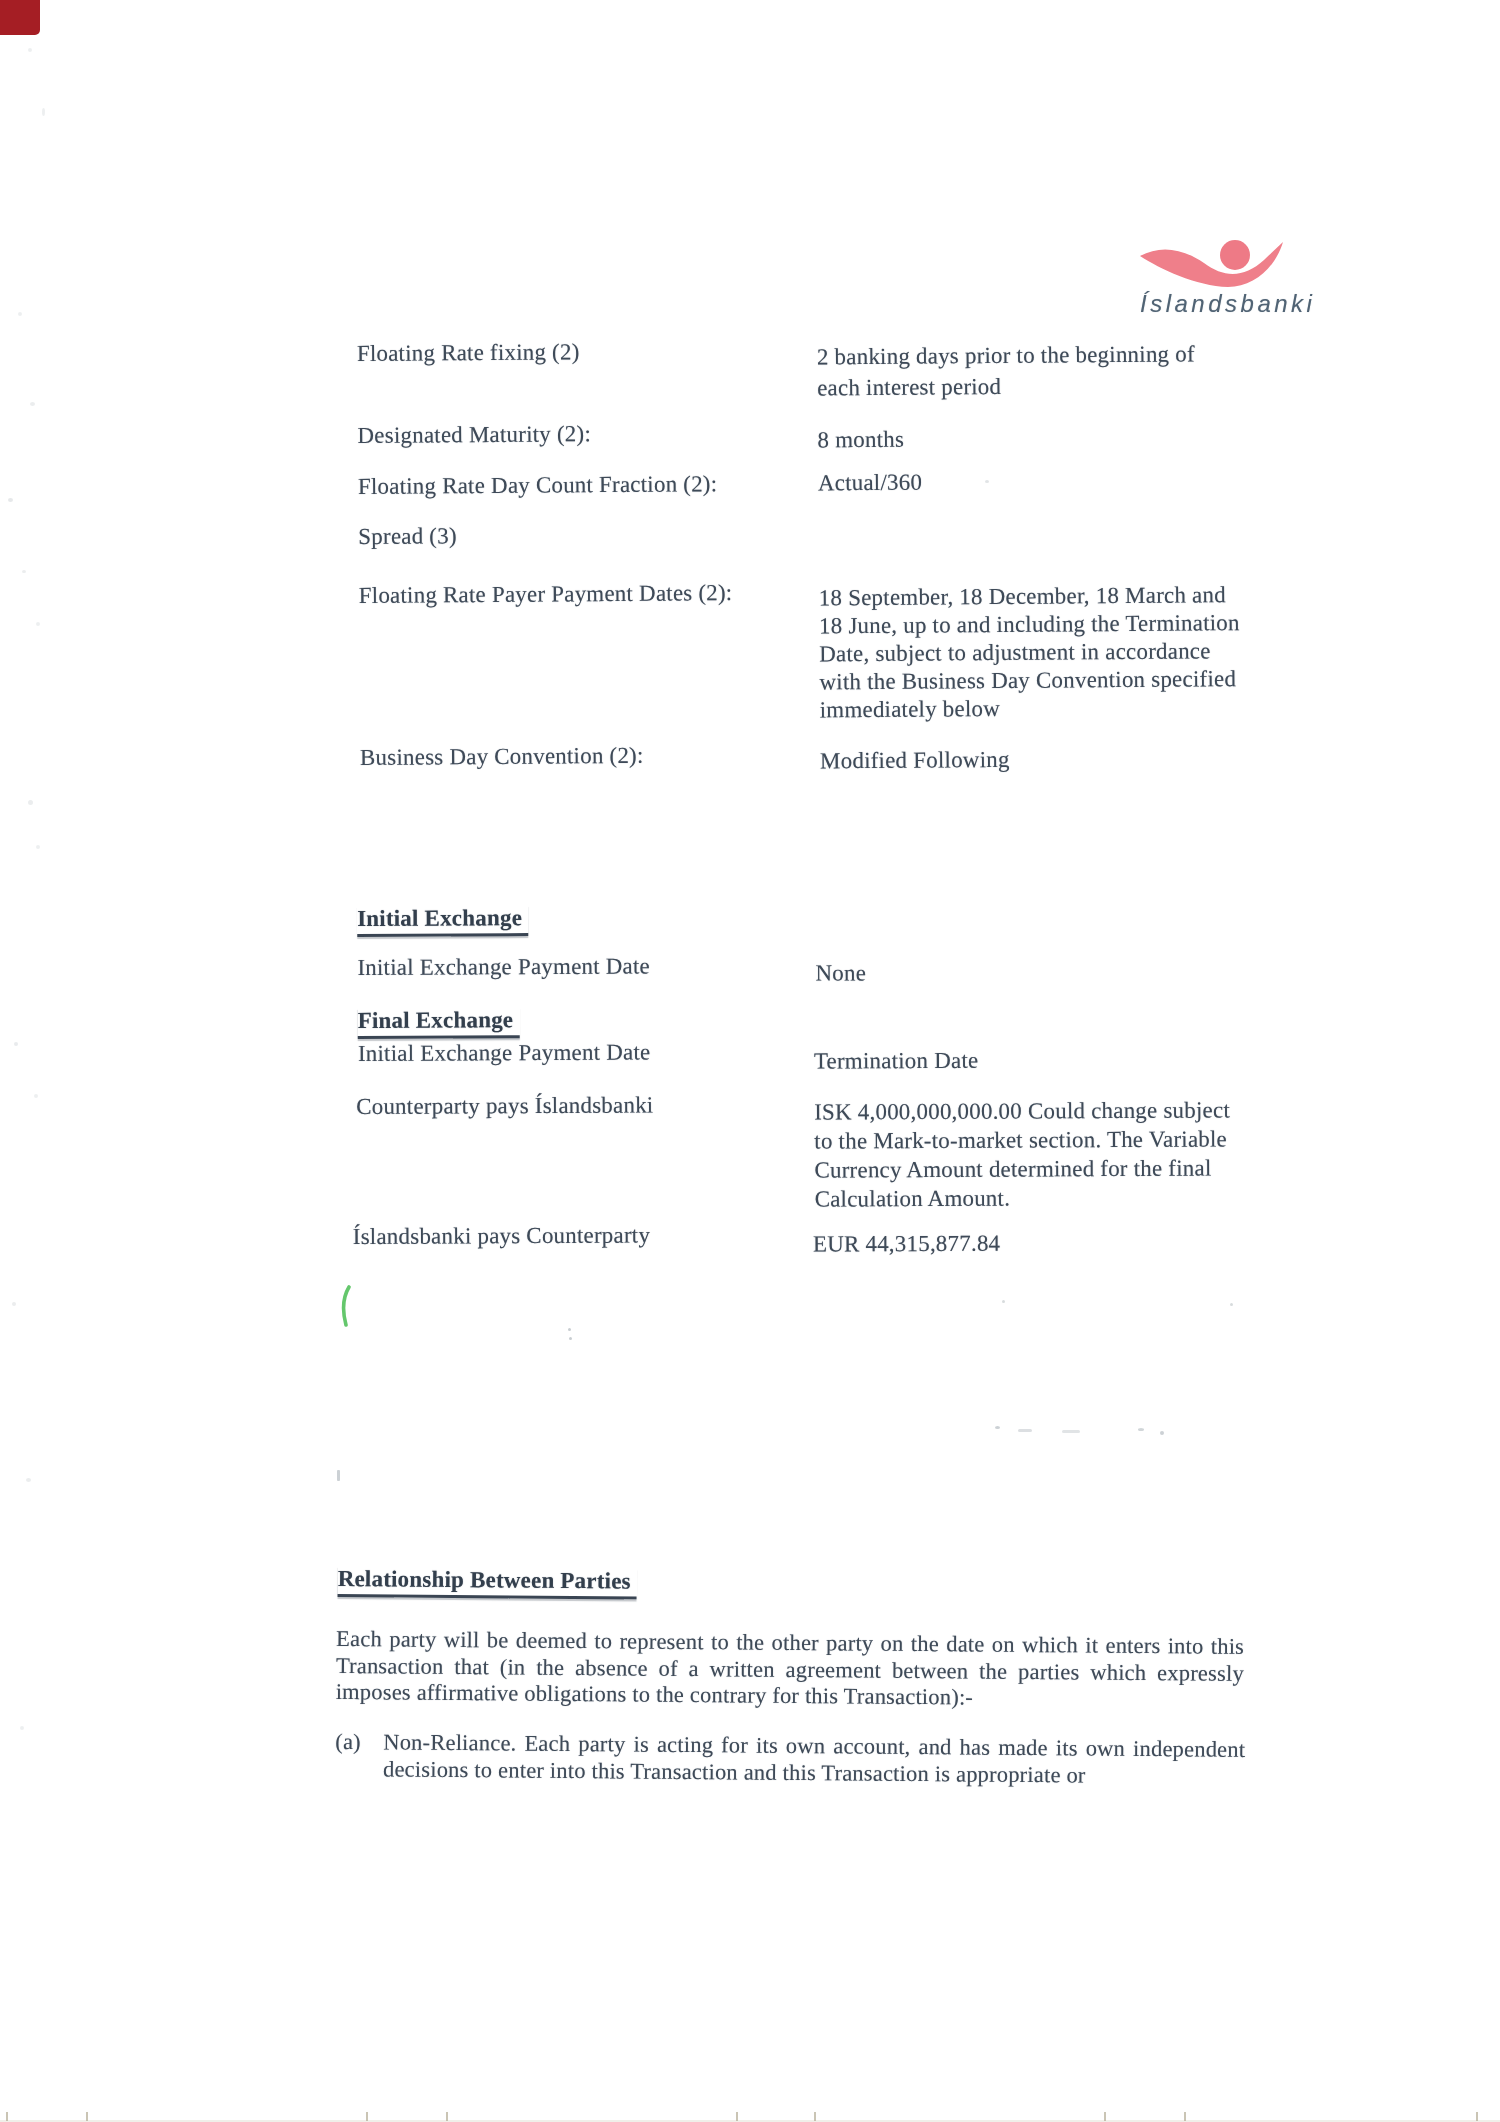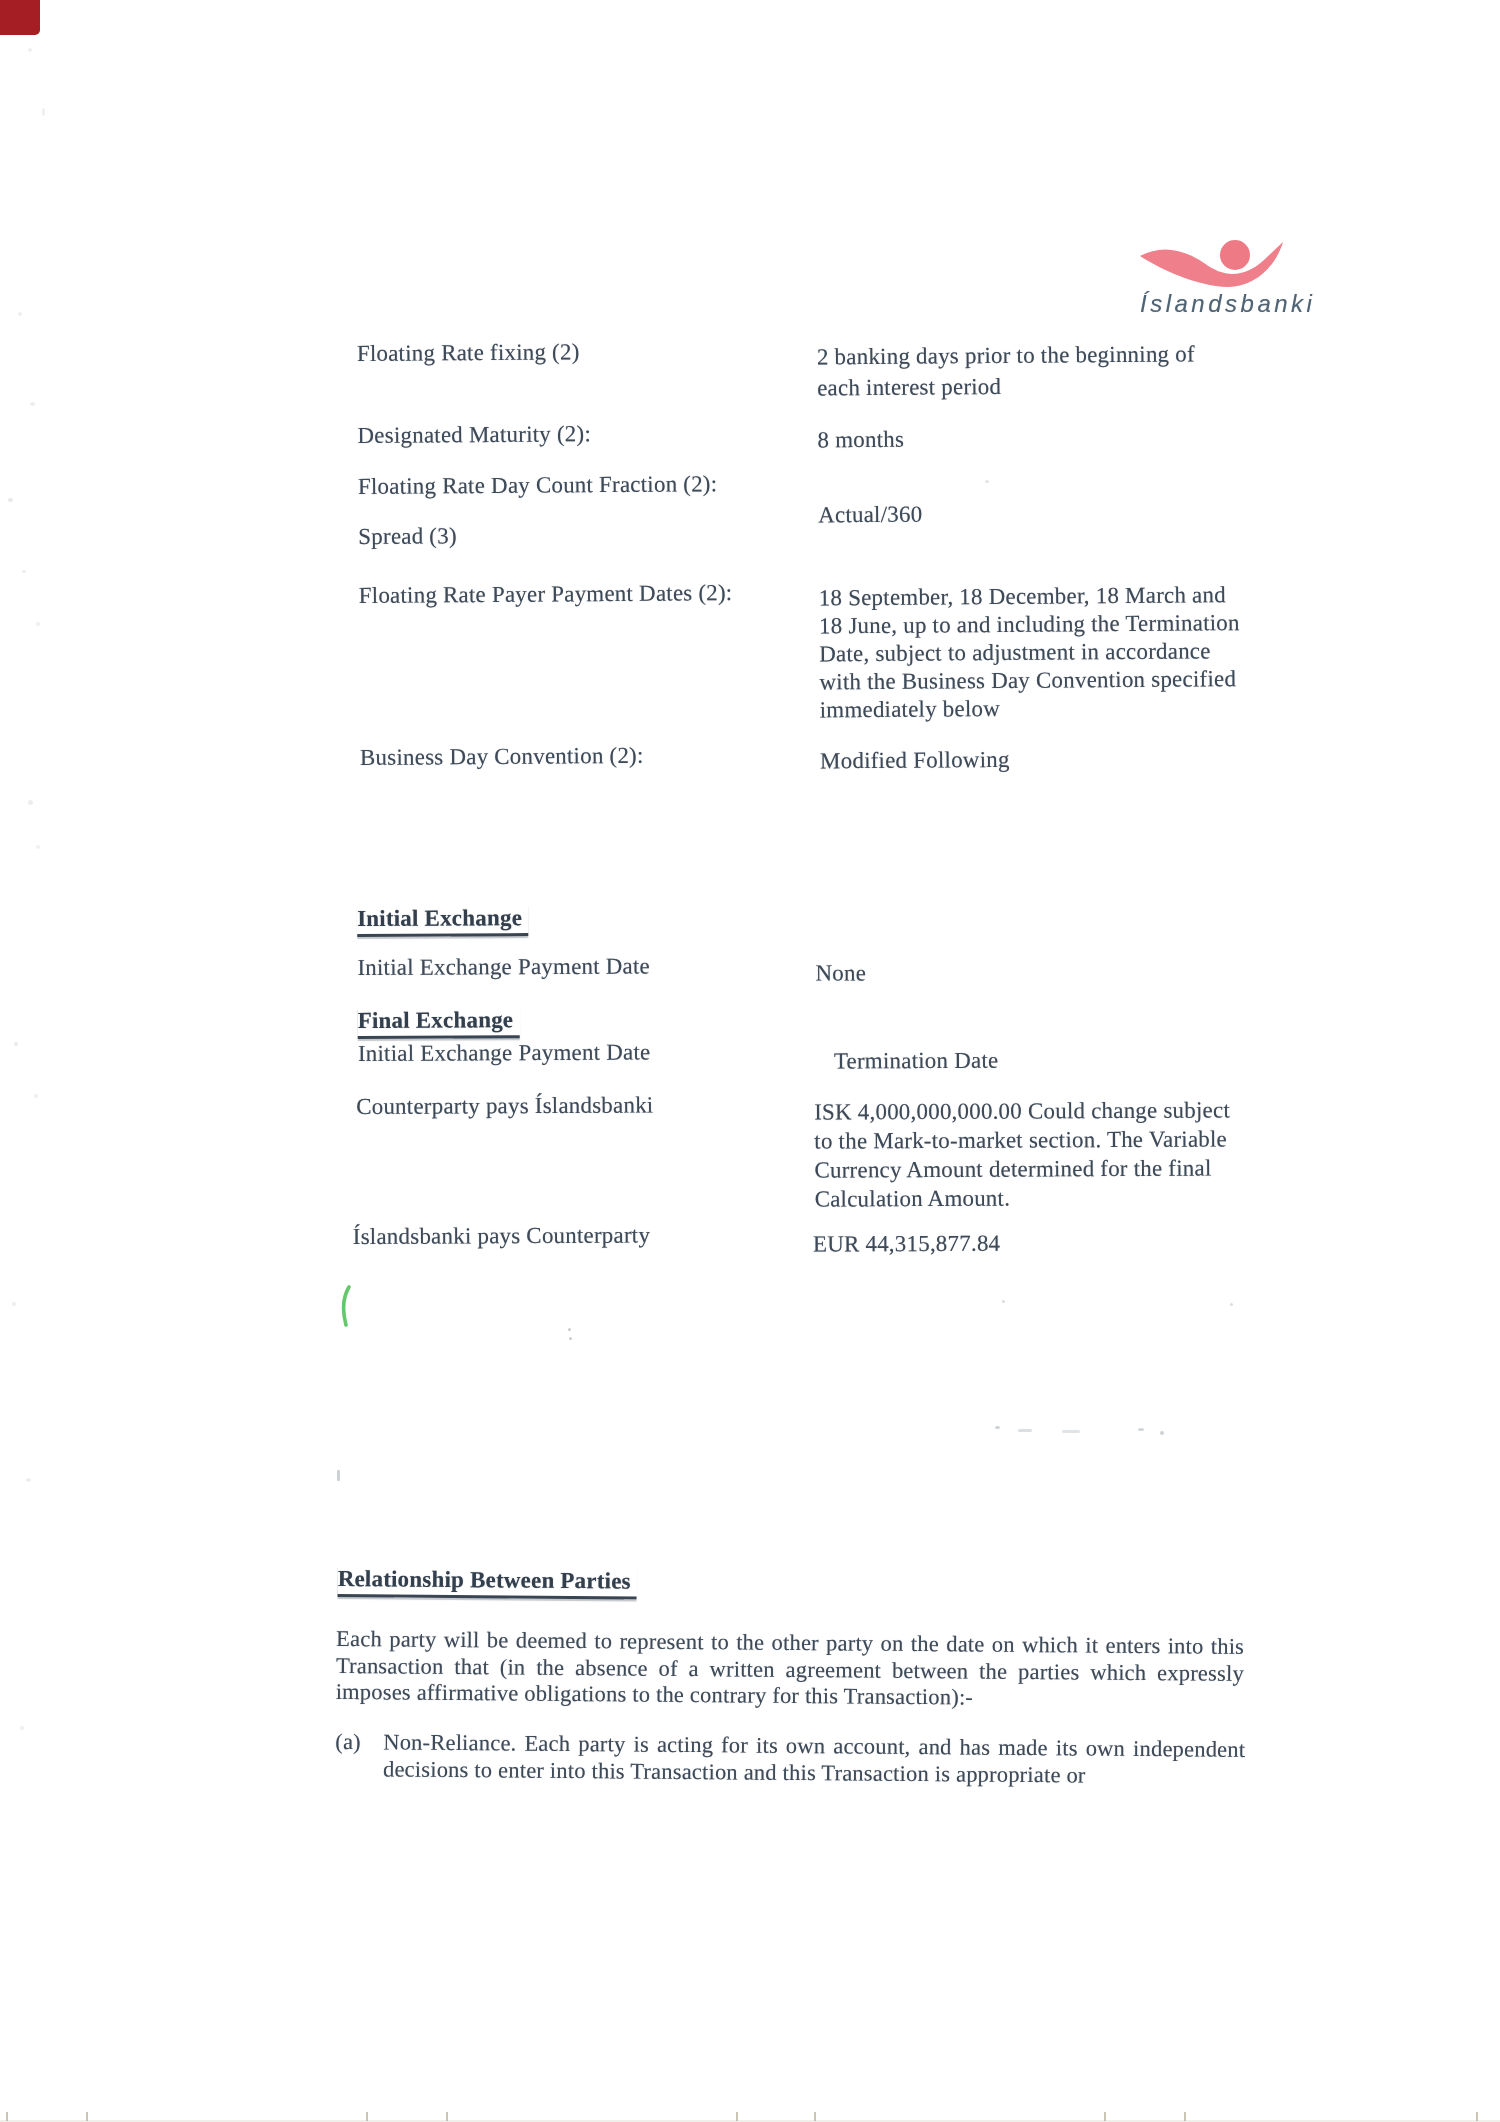--- a/index.html
+++ b/index.html
@@ -104,41 +104,41 @@
 </div>
 
 <div class="sec sec-terms">
   <div class="scan-text lbl" style="left:358px; top:341px">Floating Rate fixing (2)</div>
   <div class="scan-text val" style="left:818px; top:345px; width:424px; line-height:31px">2 banking days prior to the beginning of each interest period</div>
 
   <div class="scan-text lbl" style="left:358px; top:423px">Designated Maturity (2):</div>
   <div class="scan-text val nowrap" style="left:818px; top:429px">8 months</div>
 
   <div class="scan-text lbl" style="left:358px; top:474px">Floating Rate Day Count Fraction (2):</div>
-  <div class="scan-text val nowrap" style="left:818px; top:504px">Actual/360</div>
+  <div class="scan-text val nowrap" style="left:818px; top:472px">Actual/360</div>
 
   <div class="scan-text lbl" style="left:358px; top:524px">Spread (3)</div>
 
   <div class="scan-text lbl" style="left:358px; top:583px">Floating Rate Payer Payment Dates (2):</div>
   <div class="scan-text val" style="left:818px; top:588px; width:424px; line-height:28px">18 September, 18 December, 18 March and 18 June, up to and including the Termination Date, subject to adjustment in accordance with the Business Day Convention specified immediately below</div>
 
   <div class="scan-text lbl" style="left:358px; top:745px">Business Day Convention (2):</div>
   <div class="scan-text val nowrap" style="left:818px; top:750px">Modified Following</div>
 </div>
 
 <div class="sec sec-exchange">
   <div class="heading" style="left:358px; top:906px">Initial Exchange</div>
 
   <div class="scan-text lbl" style="left:358px; top:955px">Initial Exchange Payment Date</div>
   <div class="scan-text val nowrap" style="left:816px; top:961px">None</div>
 
   <div class="heading" style="left:358px; top:1008px">Final Exchange</div>
 
   <div class="scan-text lbl" style="left:358px; top:1041px">Initial Exchange Payment Date</div>
-  <div class="scan-text val nowrap" style="left:834px; top:1049px">Termination Date</div>
+  <div class="scan-text val nowrap" style="left:814px; top:1049px">Termination Date</div>
 
   <div class="scan-text lbl" style="left:356px; top:1094px">Counterparty pays Íslandsbanki</div>
   <div class="scan-text val" style="left:814px; top:1100px; width:424px; line-height:29px">ISK 4,000,000,000.00 Could change subject to the Mark-to-market section. The Variable Currency Amount determined for the final Calculation Amount.</div>
 
   <div class="scan-text lbl" style="left:352px; top:1224px">Íslandsbanki pays Counterparty</div>
   <div class="scan-text val nowrap" style="left:812px; top:1232px">EUR 44,315,877.84</div>
 </div>
 
 <svg class="pen-mark" viewBox="0 0 16 44" xmlns="http://www.w3.org/2000/svg">
   <path d="M11,3 C5,13 4,26 8,41" stroke="#53c15c" stroke-width="3.6" fill="none" stroke-linecap="round" opacity="0.9"></path>

